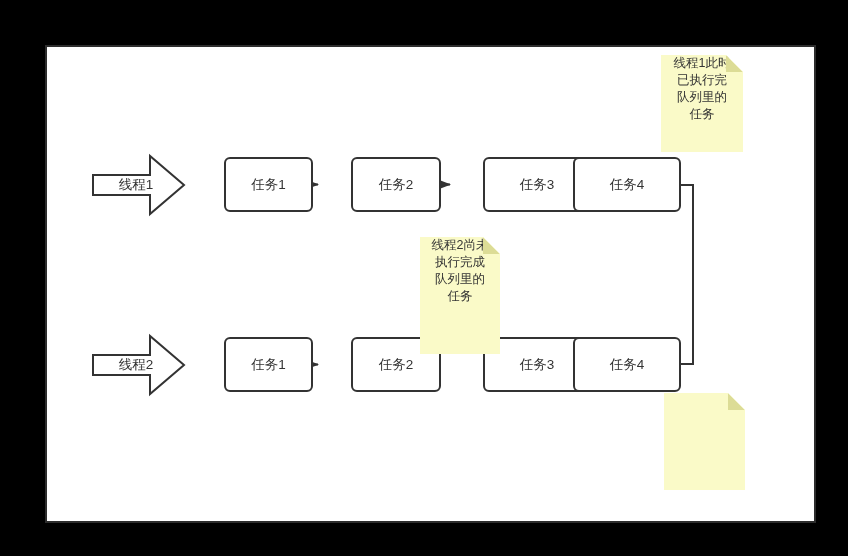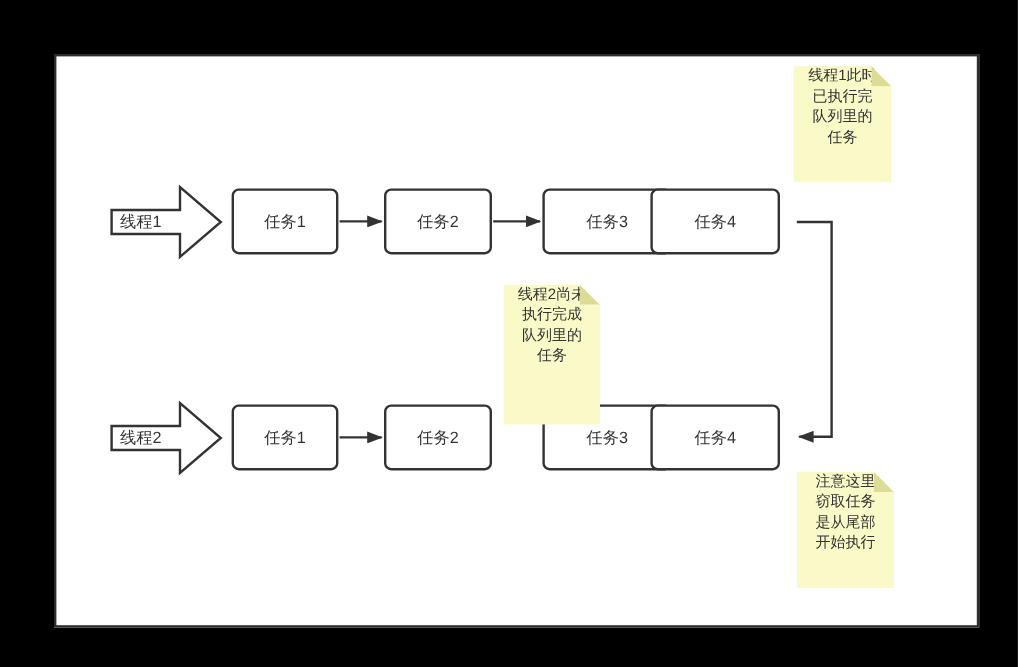--- a/index.html
+++ b/index.html
@@ -9,27 +9,27 @@
   }
   .canvas{
     position:absolute;left:45px;top:45px;width:771px;height:478px;
     background:#fff;border:2px solid #2d2d2d;box-sizing:border-box;
   }
   .layer{position:absolute;left:0;top:0;width:848px;height:556px;pointer-events:none;}
   .task-box{
     position:absolute;height:55px;box-sizing:border-box;
     background:#fff;border:2px solid #333;border-radius:6px;
     display:flex;align-items:center;justify-content:center;
-    font-size:13.5px;color:#333;
+    font-size:13.5px;color:#333;margin-left:31px;
   }
   .r1{top:157px}.r2{top:337px}
   .b1{left:193px;width:89px}.b2{left:320px;width:90px}
   .b3{left:452px;width:108px}.b4{left:542px;width:108px}
   .thread-label{
-    position:absolute;left:100px;width:72px;height:20px;text-align:left;
+    position:absolute;left:100px;width:72px;height:20px;text-align:center;
     font-size:13.5px;line-height:20px;color:#333;
   }
   .thread-label.t1{top:175px}.thread-label.t2{top:355px}
   .note{
     position:absolute;background:#fafac8;color:#333;
     display:flex;align-items:flex-start;justify-content:center;text-align:center;
     font-size:12.5px;line-height:17px;white-space:pre-line;
     clip-path:polygon(0 0, calc(100% - 17px) 0, 100% 17px, 100% 100%, 0 100%);
   }
   .note .fold{
@@ -97,19 +97,15 @@
     <i class="fold"></i>
   </div>
   <div class="note note2">
     <span>线程2尚未
 执行完成
 队列里的
 任务</span>
     <i class="fold"></i>
   </div>
   <div class="note note3">
-    <span>注意这里
-窃取任务
-是从尾部
-开始执行</span>
     <i class="fold"></i>
   </div>
 </div>
 
 </body></html>

